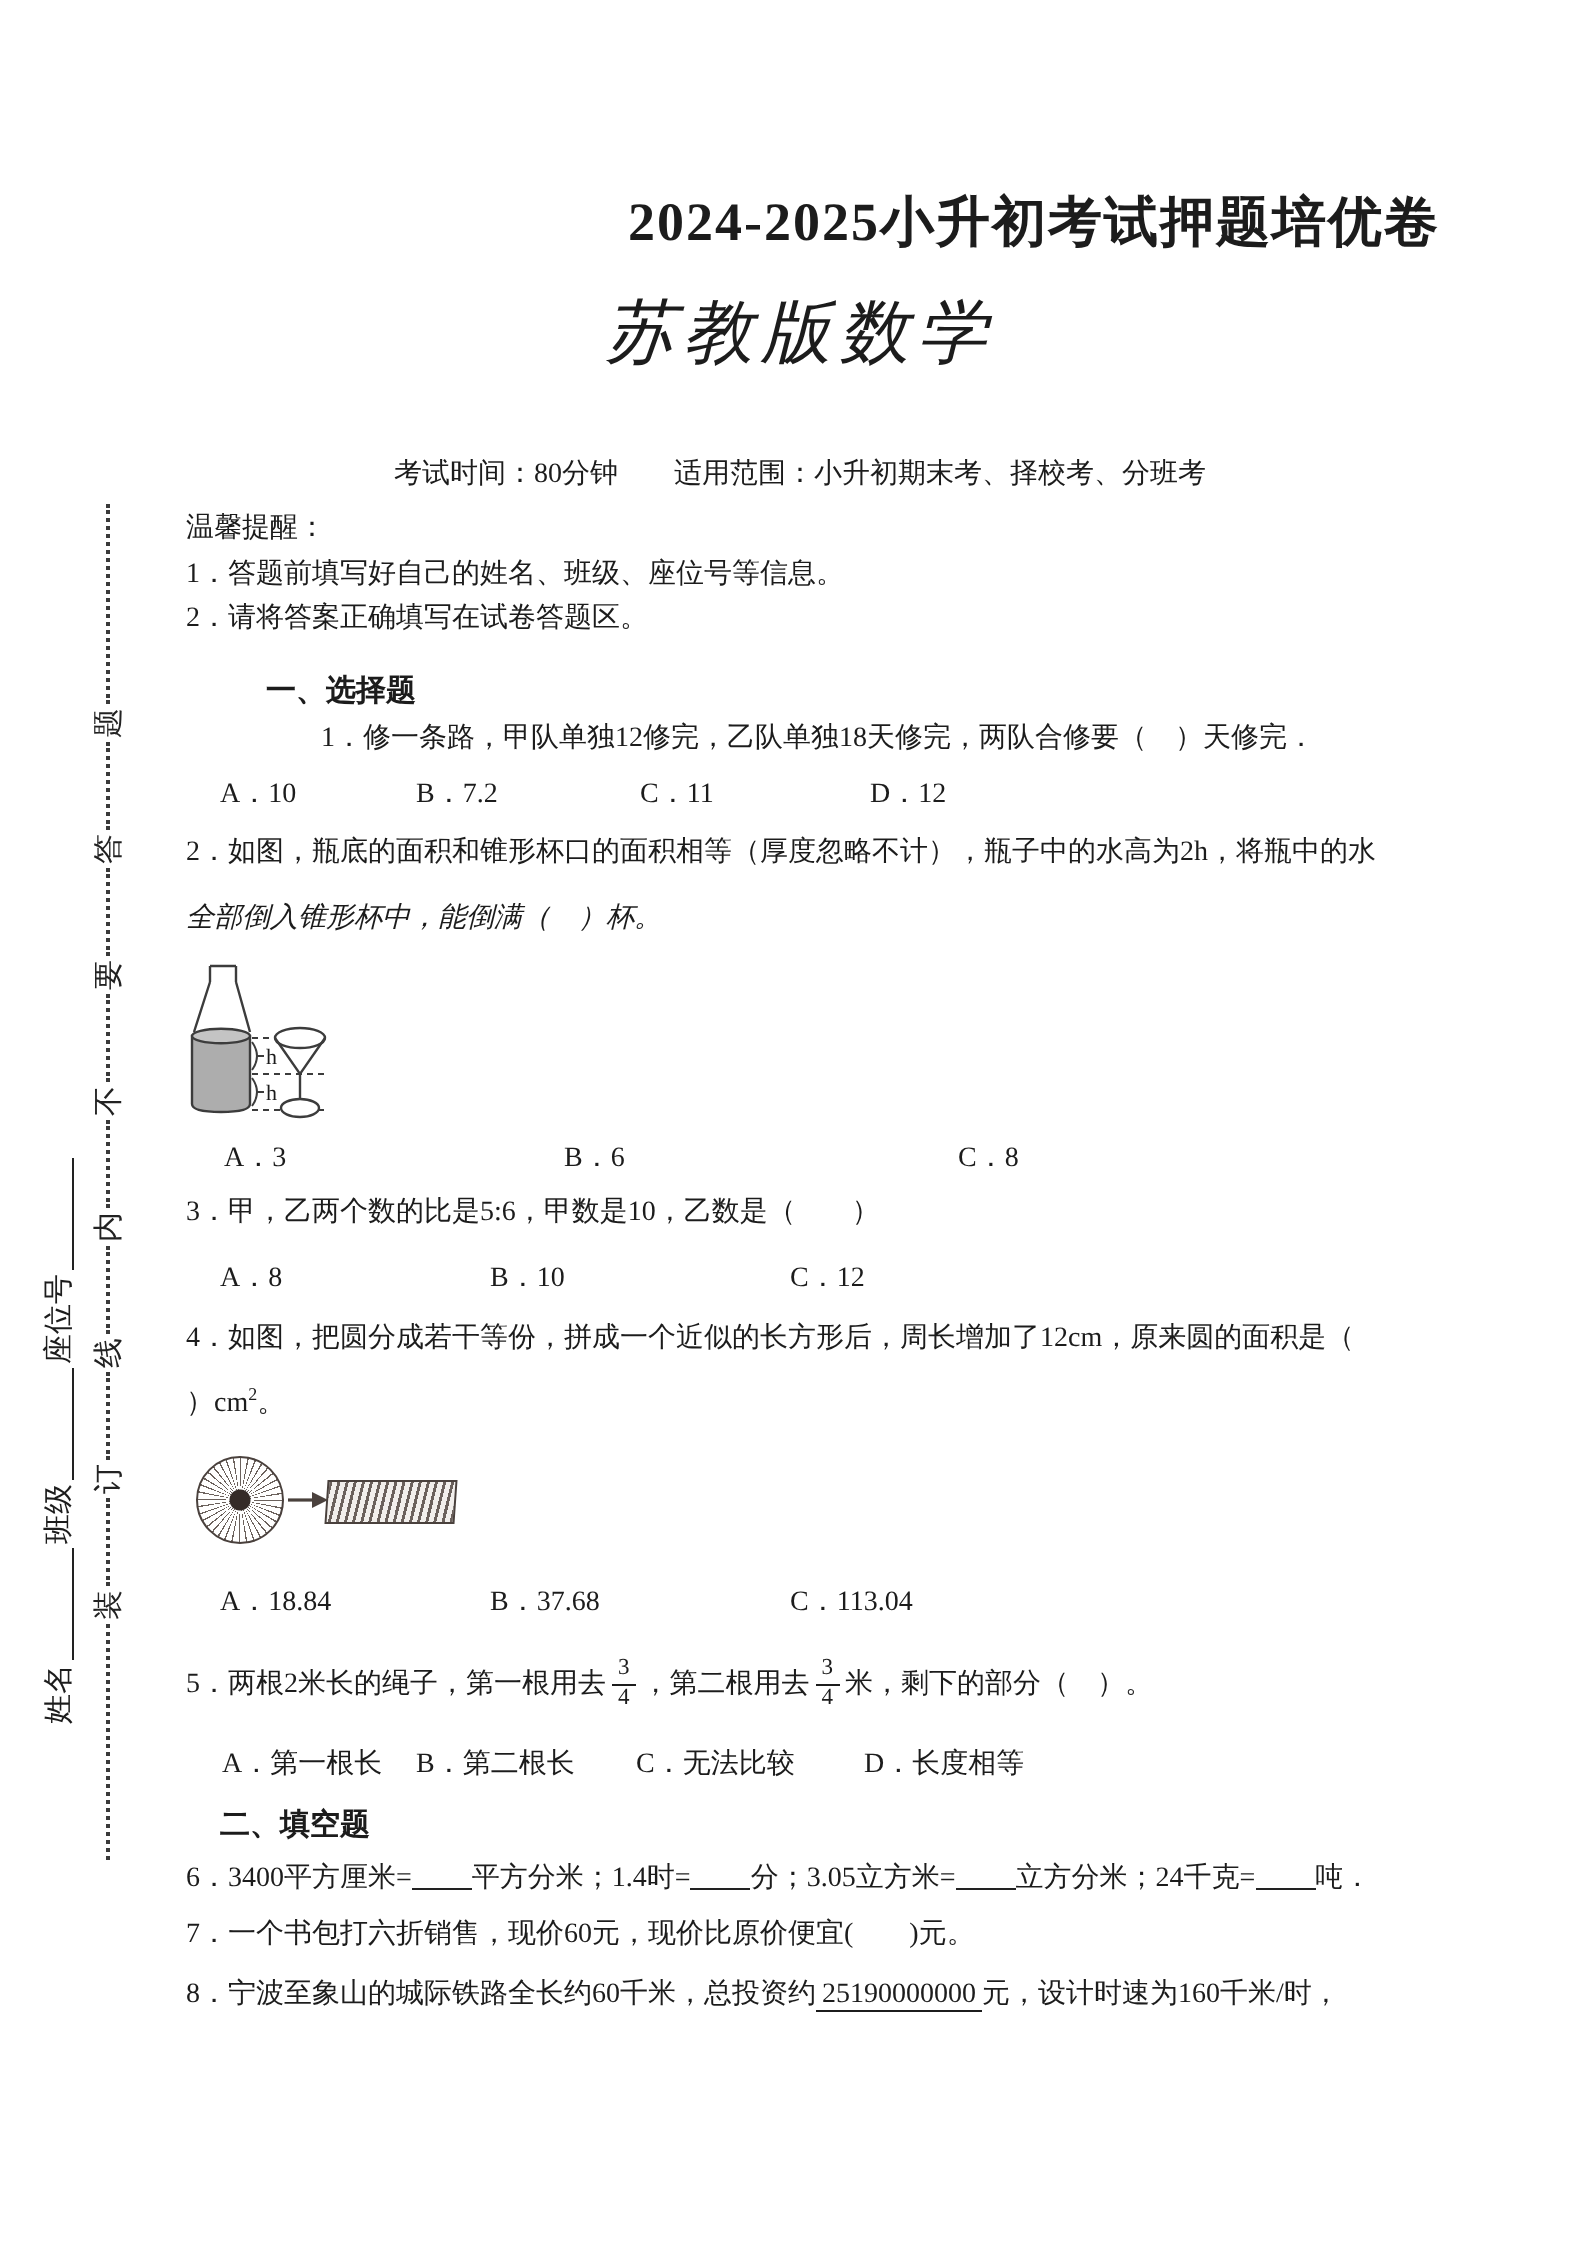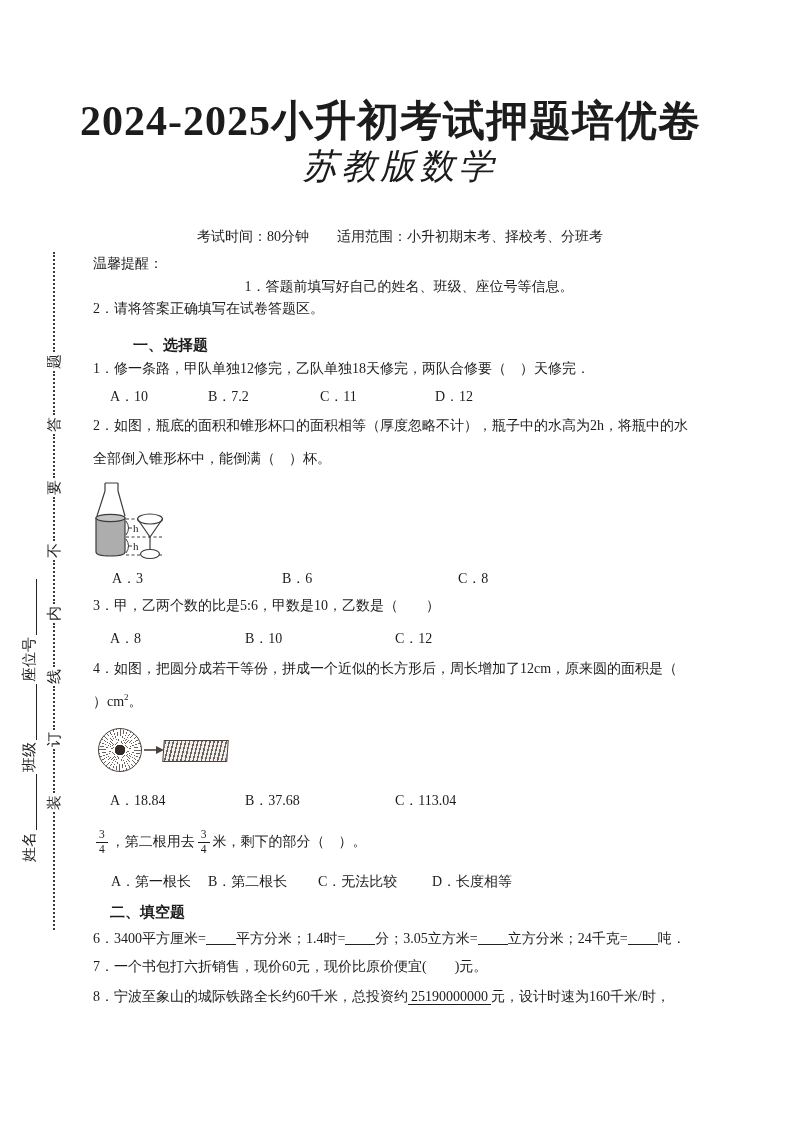--- a/index.html
+++ b/index.html
@@ -3,35 +3,35 @@
 <meta charset="utf-8">
 <style>
   html,body{margin:0;padding:0;}
   body{
     width:793px;height:1122px;position:relative;background:#ffffff;
     font-family:"Liberation Serif","DejaVu Serif",serif;
     color:#1c1c1c;font-size:14px;overflow:hidden;
   }
   .abs{position:absolute;}
   
-  .title1{top:93px;left:80px;width:640px;text-align:left;
-    font-size:42px;font-weight:bold;letter-spacing:1px;white-space:nowrap;}
+  .title1{top:93px;left:80px;width:640px;text-align:right;
+    font-size:27px;font-weight:bold;letter-spacing:1px;white-space:nowrap;}
   .title2{top:143px;left:80px;width:640px;text-align:center;
     font-size:35px;font-style:italic;letter-spacing:4px;white-space:nowrap;}
   .infoline{top:228px;left:80px;width:640px;text-align:center;white-space:nowrap;}
   .infoline .gap{display:inline-block;width:28px;}
   .noticehead{top:255px;left:93px;}
-  .notice1{top:278px;left:93px;text-align:center;}
+  .notice1{top:278px;left:93px;}
   .notice2{top:300px;left:93px;}
   
   .sechead{font-family:"Liberation Sans","DejaVu Sans",sans-serif;font-weight:bold;font-size:15px;}
   .sec1{top:336px;left:93px;margin-left:40px;}
   .sec2{top:903px;left:110px;}
   .qline{left:93px;width:632px;white-space:nowrap;}
-  .q1{top:360px;} .q2a{top:417px;} .q2b{top:450px;}
+  .q1{top:360px;text-align:center;} .q2a{top:417px;} .q2b{top:450px;font-style:italic;}
   .q3{top:597px;}
   .q4a{top:660px;} .q4b{top:692px;}
   .q5{top:822px;height:40px;display:flex;align-items:center;}
   .q6{top:930px;} .q7{top:958px;} .q8{top:988px;}
   .optrow{left:0;width:793px;height:20px;}
   .optrow span{position:absolute;white-space:nowrap;}
   .r1{top:388px;} .r2{top:570px;} .r3{top:630px;} .r4{top:792px;} .r5{top:873px;}
   sup{font-size:9px;}
   .blank{display:inline-block;width:30px;height:14px;border-bottom:1px solid #222;vertical-align:-2px;}
   .ul-num{border-bottom:1px solid #1c1c1c;padding:0 3px;}
@@ -138,21 +138,21 @@
 
     <ellipse cx="58" cy="40" rx="12.5" ry="5" fill="#ffffff" stroke="#3c3c3c" stroke-width="1.2"></ellipse>
     <path d="M45.5,40 L58,58 L70.5,40 M58,58 V70" fill="none" stroke="#3c3c3c" stroke-width="1.2"></path>
     <ellipse cx="58" cy="75" rx="9.5" ry="4.5" fill="#ffffff" stroke="#3c3c3c" stroke-width="1.2"></ellipse>
   </svg>
 </div>
 
 <div class="abs optrow r2">
   <span style="left:112px">A．3</span>
   <span style="left:282px">B．6</span>
-  <span style="left:458px">C．8</span>
+  <span style="left:479px">C．8</span>
 </div>
 
 <div class="abs q3 qline">3．甲，乙两个数的比是5:6，甲数是10，乙数是（　　）</div>
 <div class="abs optrow r3">
   <span style="left:110px">A．8</span>
   <span style="left:245px">B．10</span>
   <span style="left:395px">C．12</span>
 </div>
 
 <div class="abs q4a qline">4．如图，把圆分成若干等份，拼成一个近似的长方形后，周长增加了12cm，原来圆的面积是（</div>
@@ -169,20 +169,21 @@
   <div class="sector-rect"></div>
 </div>
 
 <div class="abs optrow r4">
   <span style="left:110px">A．18.84</span>
   <span style="left:245px">B．37.68</span>
   <span style="left:395px">C．113.04</span>
 </div>
 
 <div class="abs q5 qline">
+  <span>5．两根2米长的绳子，第一根用去</span>
   <span class="frac">
       <span class="num">3</span>
       <span class="den">4</span>
     </span>
   <span>，第二根用去</span>
   <span class="frac">
       <span class="num">3</span>
       <span class="den">4</span>
     </span>
   <span>米，剩下的部分（　）。</span>

